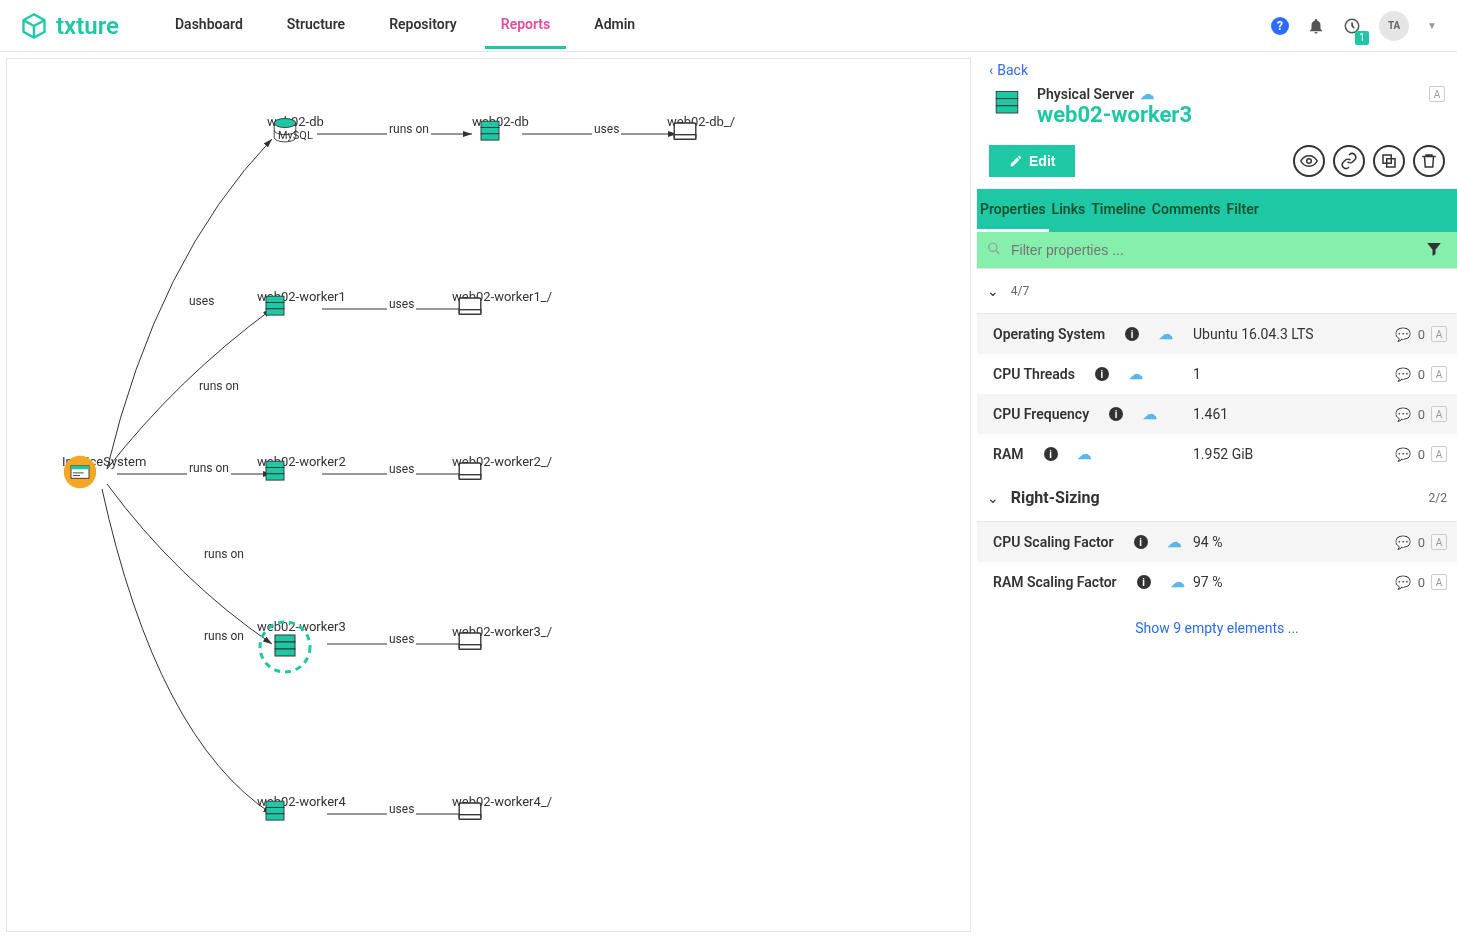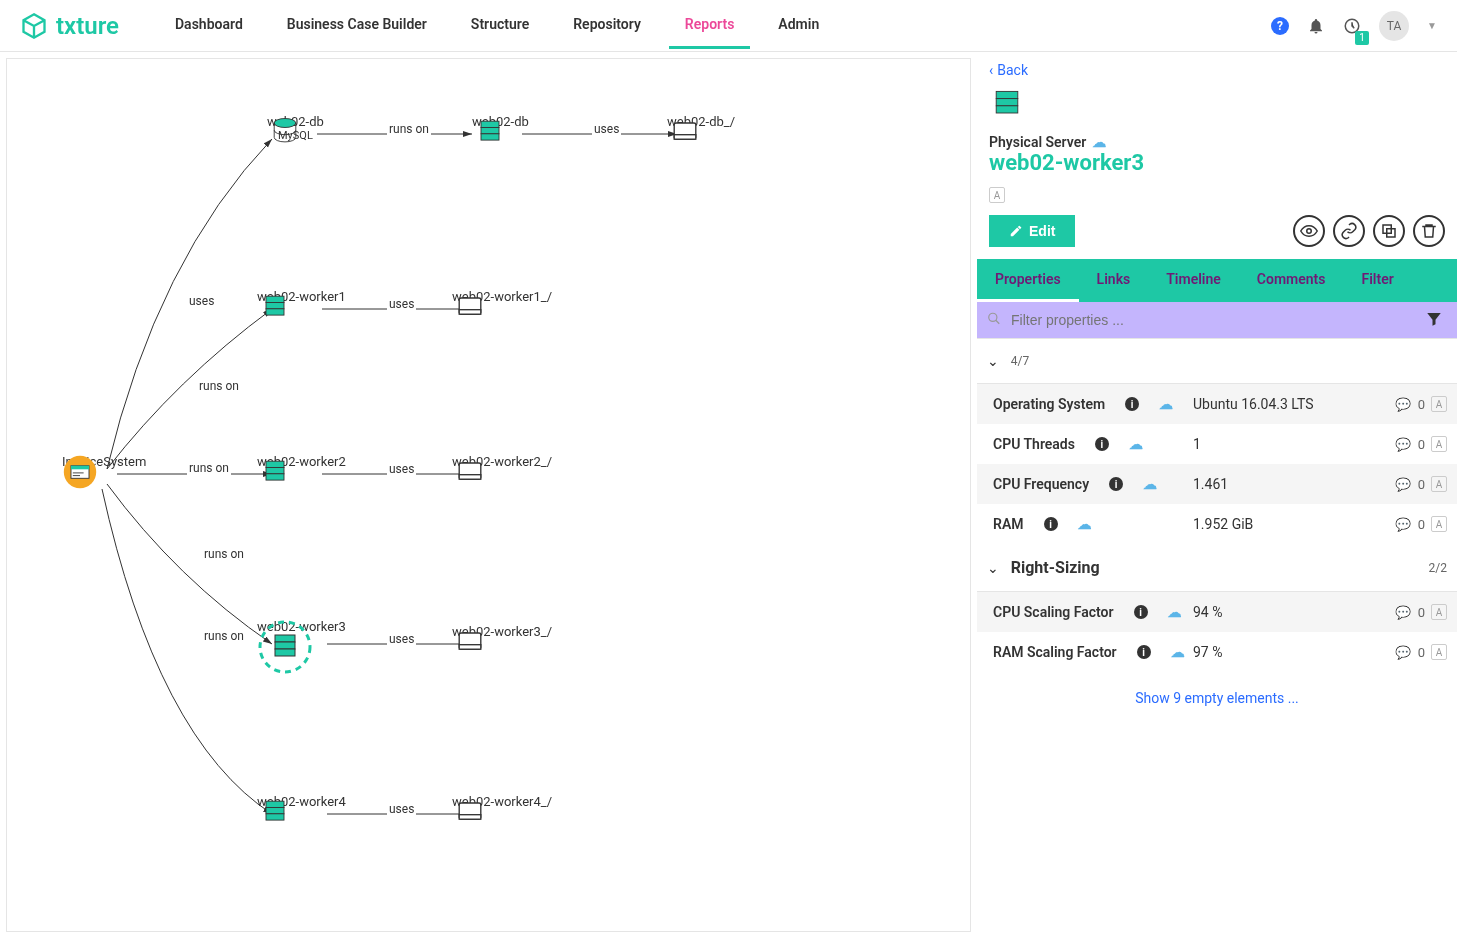--- a/index.html
+++ b/index.html
@@ -9,54 +9,54 @@
   .topnav { height: 52px; display: flex; align-items: center; border-bottom: 1px solid #e5e5e5; padding: 0 20px; }
   .logo { display: flex; align-items: center; color: #1ec8a5; font-size: 24px; font-weight: 600; margin-right: 40px; }
   .logo svg { margin-right: 8px; }
   .nav-items { display: flex; gap: 12px; flex: 1; }
   .nav-item { padding: 14px 16px; font-weight: 600; color: #333; cursor: pointer; border-bottom: 3px solid transparent; }
   .nav-item.active { color: #ec4899; border-bottom-color: #1ec8a5; }
   .nav-right { display: flex; align-items: center; gap: 18px; }
   .nav-icon { width: 18px; height: 18px; cursor: pointer; color: #555; position: relative; }
   .nav-icon.help { background: #2b6cff; border-radius: 50%; width: 18px; height: 18px; display: flex; align-items: center; justify-content: center; color: white; font-size: 12px; font-weight: bold; }
   .badge { position: absolute; bottom: -10px; right: -8px; background: #1ec8a5; color: white; font-size: 10px; width: 14px; height: 14px; display: flex; align-items: center; justify-content: center; border-radius: 2px; }
-  .avatar { width: 30px; height: 30px; border-radius: 50%; background: #e5e5e5; display: flex; align-items: center; justify-content: center; font-size: 12px; color: #666; cursor: pointer; }
+  .avatar { width: 30px; height: 30px; border-radius: 50%; background: #e5e5e5; display: flex; align-items: center; justify-content: center; font-size: 10px; color: #666; cursor: pointer; font-weight: bold; }
   .caret { font-size: 10px; color: #999; cursor: pointer; }
   
   
   .main { display: flex; height: calc(100vh - 52px); }
   .canvas { flex: 1; border: 1px solid #e5e5e5; margin: 6px; position: relative; overflow: hidden; background: #fff; }
   .side { width: 480px; padding: 10px 0 0 0; overflow-y: auto; }
   
   
   .canvas svg { position: absolute; top: 0; left: 0; }
   .node { position: absolute; text-align: center; font-size: 13px; }
   .node-icon { width: 36px; height: 36px; margin: 0 auto 2px; }
   .node-label { white-space: nowrap; }
   .node-sub { font-size: 11px; }
   .edge-label { position: absolute; font-size: 12px; color: #333; background: #fff; padding: 0 2px; }
   
   
   .side-inner { padding: 0 12px; }
   .back { color: #2b6cff; font-size: 14px; cursor: pointer; display: flex; align-items: center; gap: 4px; margin-bottom: 8px; }
-  .header-row { display: flex; align-items: flex-start; gap: 12px; margin-bottom: 12px; flex-direction: column; }
+  .header-row { display: flex; align-items: flex-start; gap: 12px; margin-bottom: 18px; }
   .header-icon { width: 36px; height: 36px; }
   .header-text { flex: 1; }
   .type-label { font-size: 14px; font-weight: 600; display: flex; align-items: center; gap: 6px; }
   .entity-title { color: #1ec8a5; font-size: 22px; font-weight: 700; }
   .action-row { display: flex; align-items: center; margin-bottom: 12px; }
   .edit-btn { background: #1ec8a5; color: white; border: none; padding: 8px 20px; font-size: 14px; cursor: pointer; display: flex; align-items: center; gap: 6px; font-weight: 600; }
   .action-icons { margin-left: auto; display: flex; gap: 8px; }
   .circ-btn { width: 32px; height: 32px; border: 2px solid #333; border-radius: 50%; display: flex; align-items: center; justify-content: center; cursor: pointer; background: #fff; }
   
   .tabs { display: flex; background: #1ec8a5; }
-  .tab { padding: 12px 18px; color: #701a75; font-weight: 600; font-size: 14px; cursor: pointer; border-bottom: 3px solid transparent; }
+  .tab { padding: 12px 3px; color: #14532d; font-weight: 600; font-size: 14px; cursor: pointer; border-bottom: 3px solid transparent; }
   .tab.active { border-bottom-color: white; }
   
-  .filter-row { display: flex; align-items: center; border-bottom: 1px solid #e5e5e5; background: #c4b5fd; }
+  .filter-row { display: flex; align-items: center; border-bottom: 1px solid #e5e5e5; background: #86efac; }
   .filter-input { flex: 1; border: none; background: transparent; padding: 10px 10px 10px 34px; font-size: 14px; outline: none; }
   .filter-wrap { position: relative; flex: 1; }
   .filter-wrap .search-ic { position: absolute; left: 10px; top: 50%; transform: translateY(-50%); color: #999; }
   .filter-funnel { padding: 0 14px; cursor: pointer; }
   
   .section-head { display: flex; align-items: center; padding: 14px 10px; border-bottom: 1px solid #e5e5e5; cursor: pointer; }
   .section-head .chev { margin-right: 12px; }
   .section-head .title { font-weight: 700; font-size: 16px; flex: 1; }
   .section-head .count { font-size: 12px; color: #666; }
   
@@ -77,21 +77,20 @@
 
 <div class="topnav">
   <div class="logo">
     <svg width="28" height="28" viewBox="0 0 24 24">
         <path fill="none" stroke="#1ec8a5" stroke-width="2" d="M12 2 L21 7 L21 17 L12 22 L3 17 L3 7 Z M3 7 L12 12 L21 7 M12 12 L12 22"></path>
       </svg>
     <span>txture</span>
   </div>
   <div class="nav-items">
     <div class="nav-item">Dashboard</div>
-    <div class="nav-item">Business Case Builder</div>
     <div class="nav-item">Structure</div>
     <div class="nav-item">Repository</div>
     <div class="nav-item active">Reports</div>
     <div class="nav-item">Admin</div>
   </div>
   <div class="nav-right">
     <div class="nav-icon help">?</div>
     <div class="nav-icon">
       <svg width="18" height="18" viewBox="0 0 24 24">
           <path fill="#555" d="M12 22a2 2 0 0 0 2-2h-4a2 2 0 0 0 2 2zm6-6V11c0-3.07-1.63-5.64-4.5-6.32V4a1.5 1.5 0 0 0-3 0v.68C7.64 5.36 6 7.92 6 11v5l-2 2v1h16v-1l-2-2z"></path>

